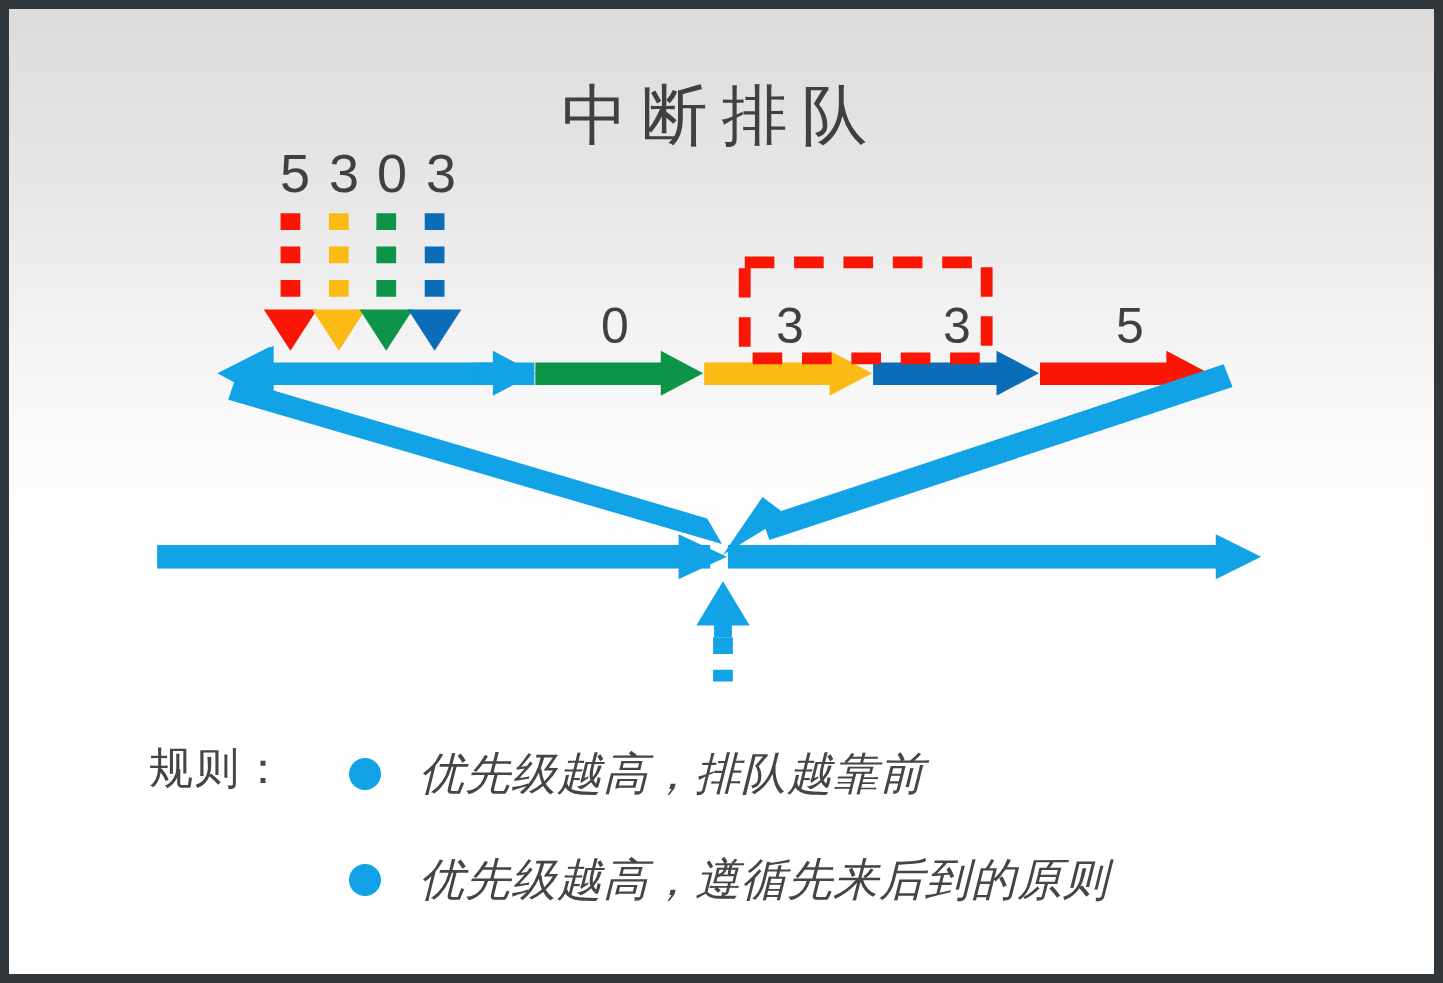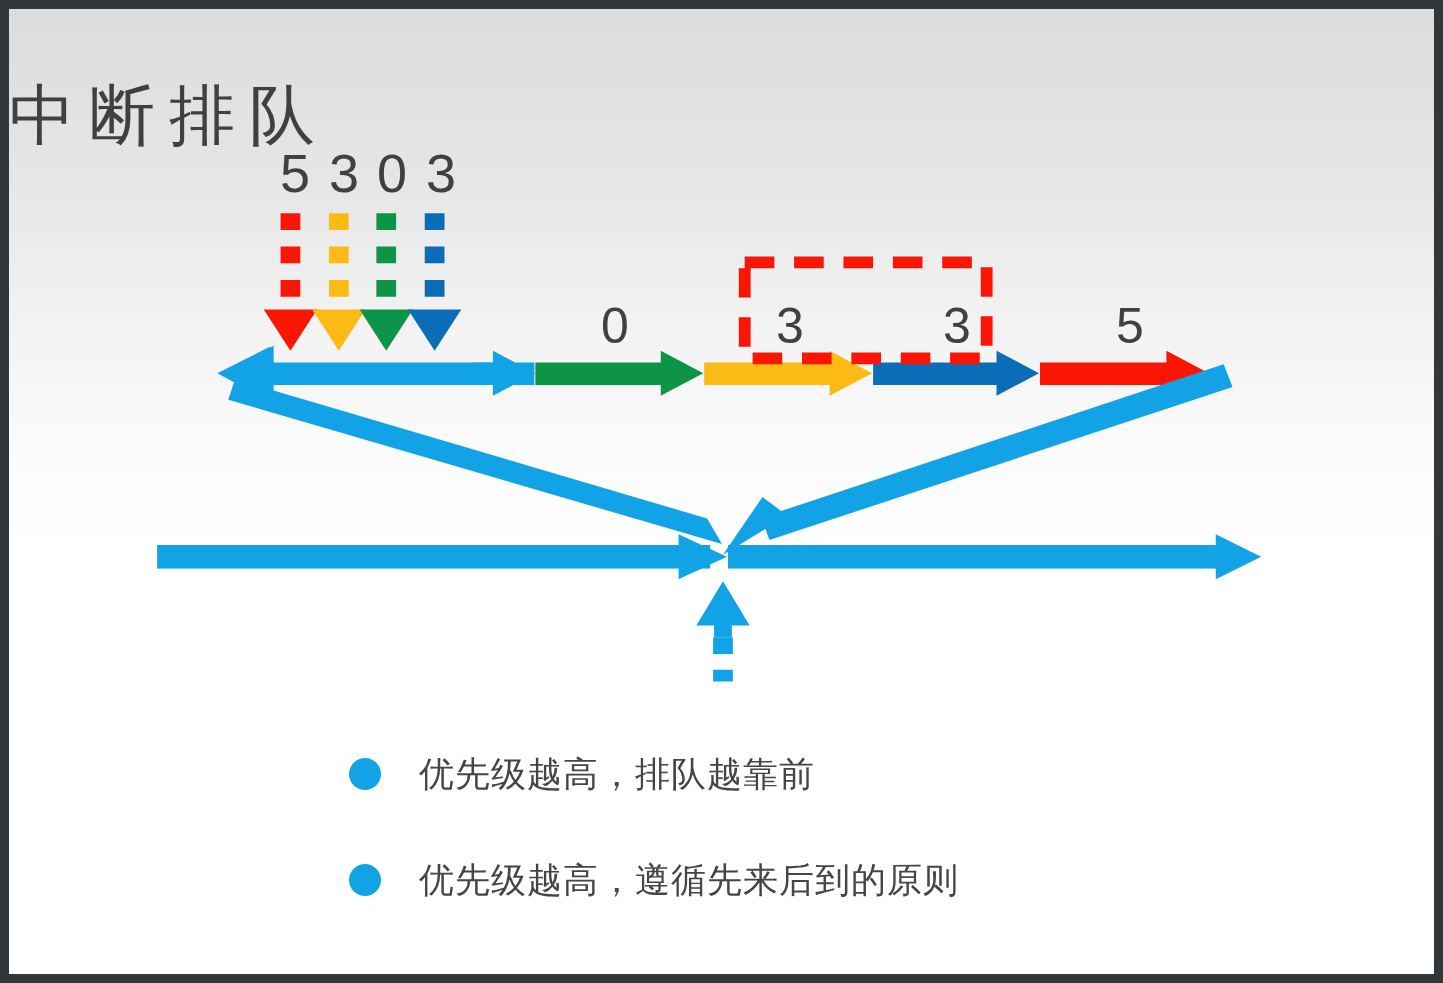--- a/index.html
+++ b/index.html
@@ -24,21 +24,21 @@
     left: 0;
     top: 0;
     width: 100%;
     height: 100%;
   }
   .title {
     position: absolute;
     left: 0;
     top: 62px;
     width: 100%;
-    text-align: left;
+    text-align: center;
     font-size: 66px;
     letter-spacing: 14px;
     color: #404040;
     font-weight: 400;
     white-space: nowrap;
   }
   .numlabel {
     position: absolute;
     font-size: 54px;
     color: #404040;
@@ -74,24 +74,25 @@
   }
   .rule-bullet {
     width: 32px;
     height: 32px;
     border-radius: 50%;
     background: #12a3e6;
     flex: 0 0 auto;
     margin-right: 38px;
   }
   .rule-text {
-    font-size: 35px;
+    font-size: 45px;
     color: #454545;
     letter-spacing: 1px;
     white-space: nowrap;
+    font-style: italic;
   }
 </style>
 </head>
 <body>
 
 <div id="slide">
 
   <svg id="diagram" viewBox="0 0 1443 983" preserveAspectRatio="none">
 
     <g>
@@ -169,20 +170,21 @@
   <div class="numlabel" style="left:307px; top:137px; width:56px;">3</div>
   <div class="numlabel" style="left:355px; top:137px; width:56px;">0</div>
   <div class="numlabel" style="left:404px; top:137px; width:56px;">3</div>
 
   <div class="queue-label" style="left:578px; top:292px; width:56px;">0</div>
   <div class="queue-label" style="left:753px; top:292px; width:56px;">3</div>
   <div class="queue-label" style="left:920px; top:292px; width:56px;">3</div>
   <div class="queue-label" style="left:1093px; top:292px; width:56px;">5</div>
 
   <div class="rules">
+    <div class="rules-caption">规则：</div>
 
     <div class="rule-row">
       <span class="rule-bullet"></span>
       <span class="rule-text">优先级越高，排队越靠前</span>
     </div>
 
     <div class="rule-row">
       <span class="rule-bullet"></span>
       <span class="rule-text">优先级越高，遵循先来后到的原则</span>
     </div>

